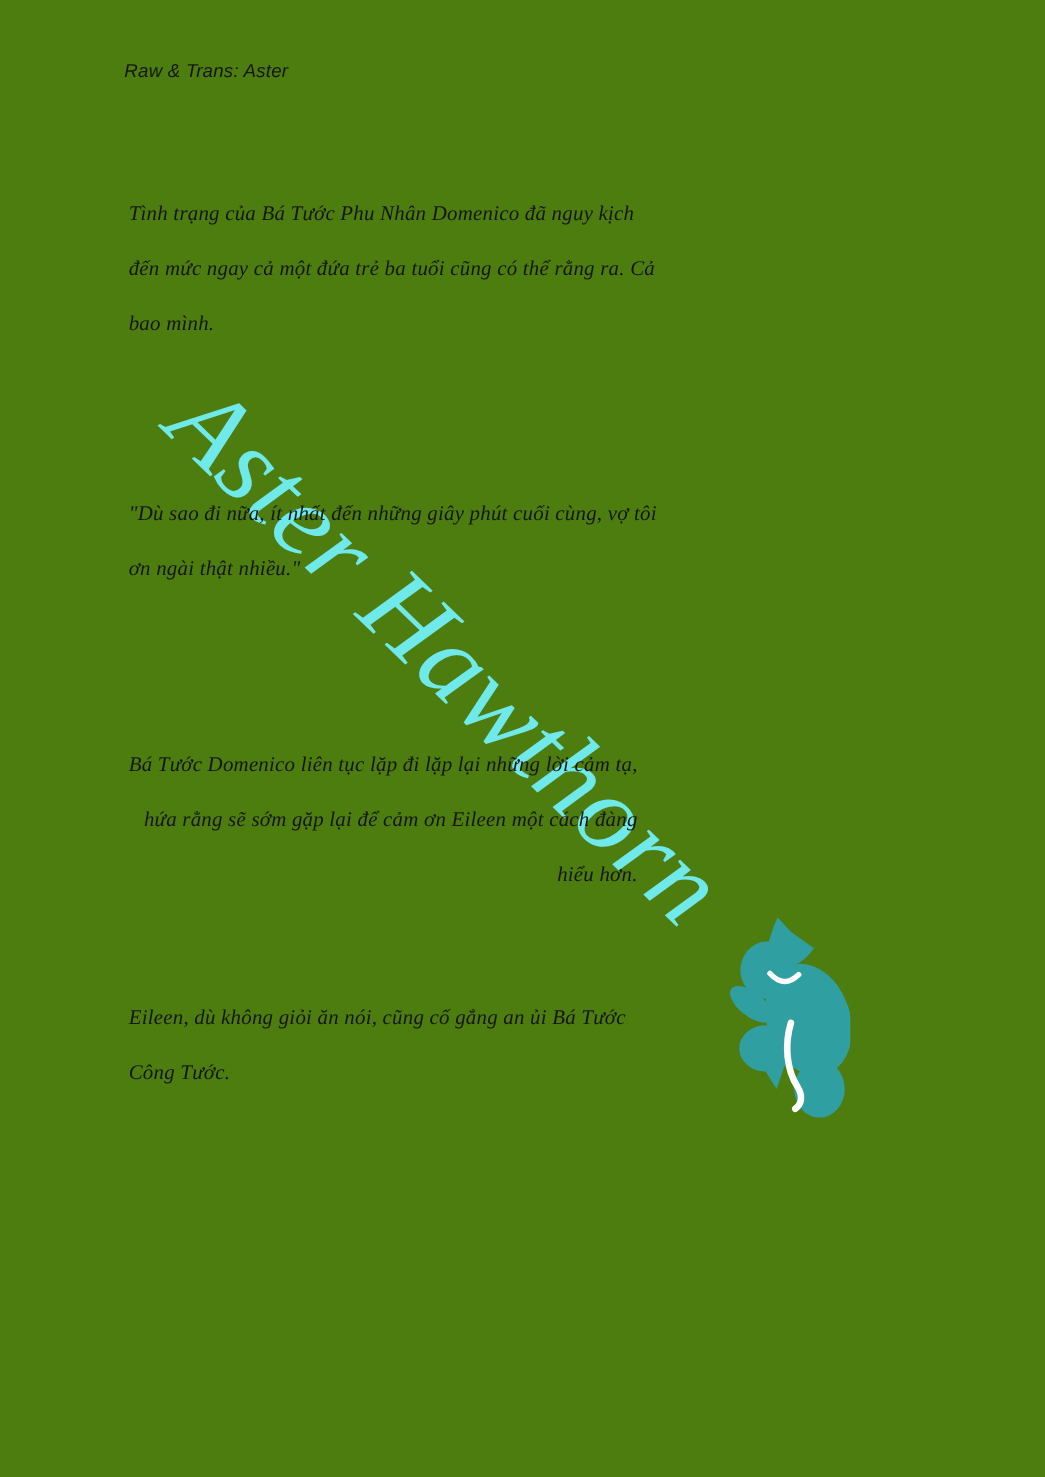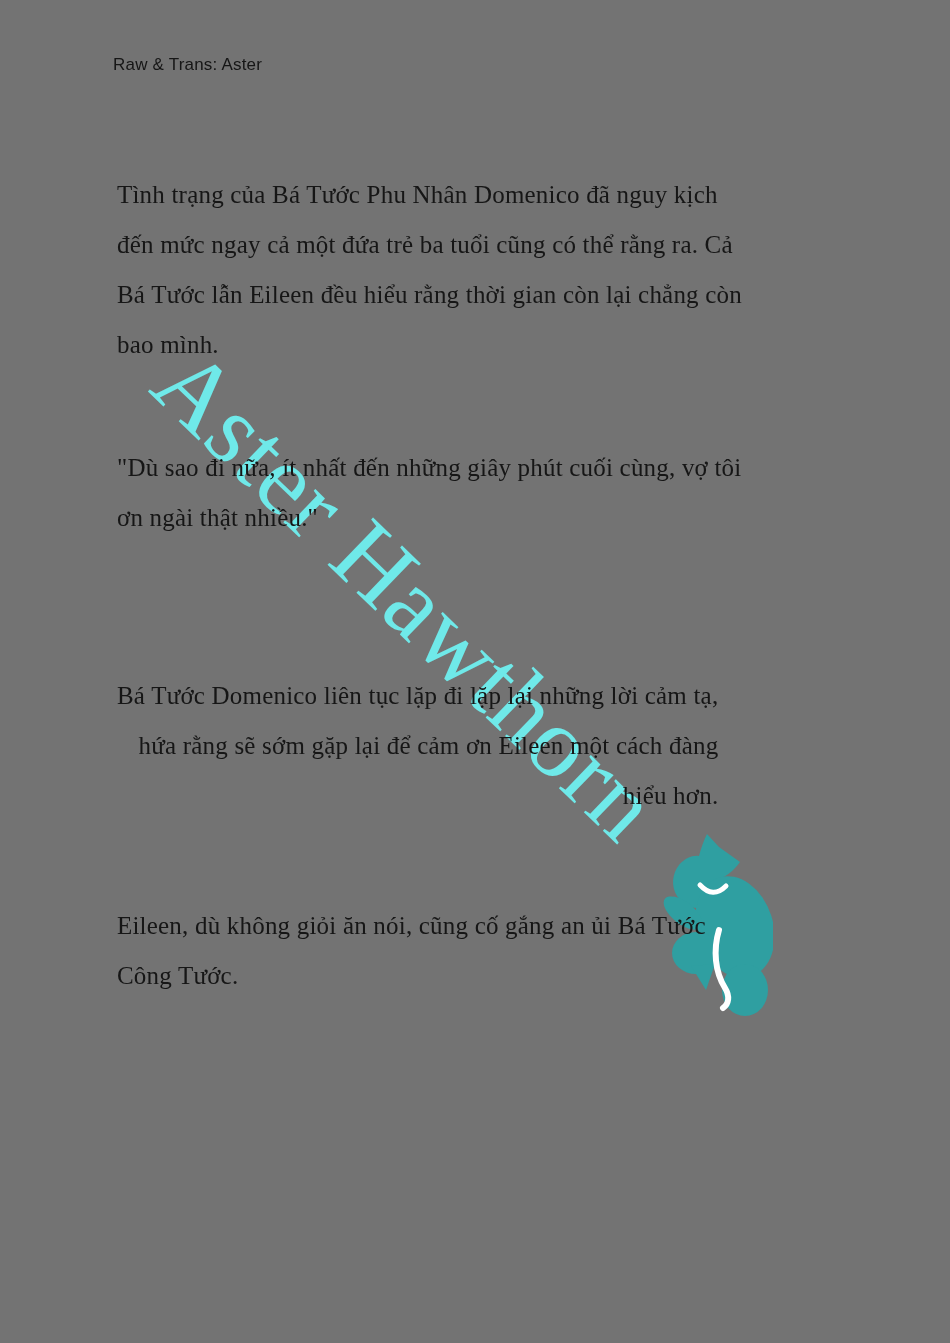--- a/index.html
+++ b/index.html
@@ -40,34 +40,34 @@
     left: 663px;
     top: 832px;
     width: 110px;
     height: 190px;
     z-index: 1;
   }
   .content { position: absolute; left: 0; top: 0; width: 100%; height: 100%; z-index: 2; }
   .para {
     position: absolute;
     left: 117px;
-    font-size: 25px;
+    font-size: 19px;
     line-height: 50px;
     letter-spacing: 0.2px;
   }
   .para .line { white-space: nowrap; }
   .p1 { top: 170px; }
   .p2 { top: 443px; }
   .p3 { top: 671px; text-align: right; }
   .p4 { top: 901px; }
 </style>
 </head>
 <body>
 
-<div class="page" style="background: #737373;">
+<div class="page" style="background: #4d7c0f; font-style: italic;">
 
   <div class="credit" style="color: rgb(22, 22, 22);">Raw &amp; Trans: Aster</div>
 
   <div class="watermark" style="color: rgb(111, 233, 233);">Aster Hawthorn</div>
 
   <svg class="cat" viewBox="0 0 110 190" xmlns="http://www.w3.org/2000/svg">
     <g fill="#2f9fa1" stroke="none">
 
       <path d="M44 2 L56 15 L77 30 C70 40 62 45 55 47 C60 58 58 68 50 73 C38 80 22 76 14 64 C8 54 9 42 16 33 C22 26 30 23 36 24 C38 16 41 8 44 2 Z"></path>
 
@@ -85,21 +85,20 @@
       <path d="M37 53 Q50 67 63 54" stroke-width="5"></path>
       <path d="M56 98 C50 118 52 140 62 156 C67 164 66 172 60 176" stroke-width="6"></path>
     </g>
   </svg>
 
   <div class="content" style="color: rgb(22, 22, 22);">
 
     <div class="para p1">
       <div class="line">Tình trạng của Bá Tước Phu Nhân Domenico đã nguy kịch</div>
       <div class="line">đến mức ngay cả một đứa trẻ ba tuổi cũng có thể rằng ra. Cả</div>
-      <div class="line">Bá Tước lẫn Eileen đều hiểu rằng thời gian còn lại chẳng còn</div>
       <div class="line">bao mình.</div>
     </div>
 
     <div class="para p2">
       <div class="line">"Dù sao đi nữa, ít nhất đến những giây phút cuối cùng, vợ tôi</div>
       <div class="line">ơn ngài thật nhiều."</div>
     </div>
 
     <div class="para p3">
       <div class="line">Bá Tước Domenico liên tục lặp đi lặp lại những lời cảm tạ,</div>

